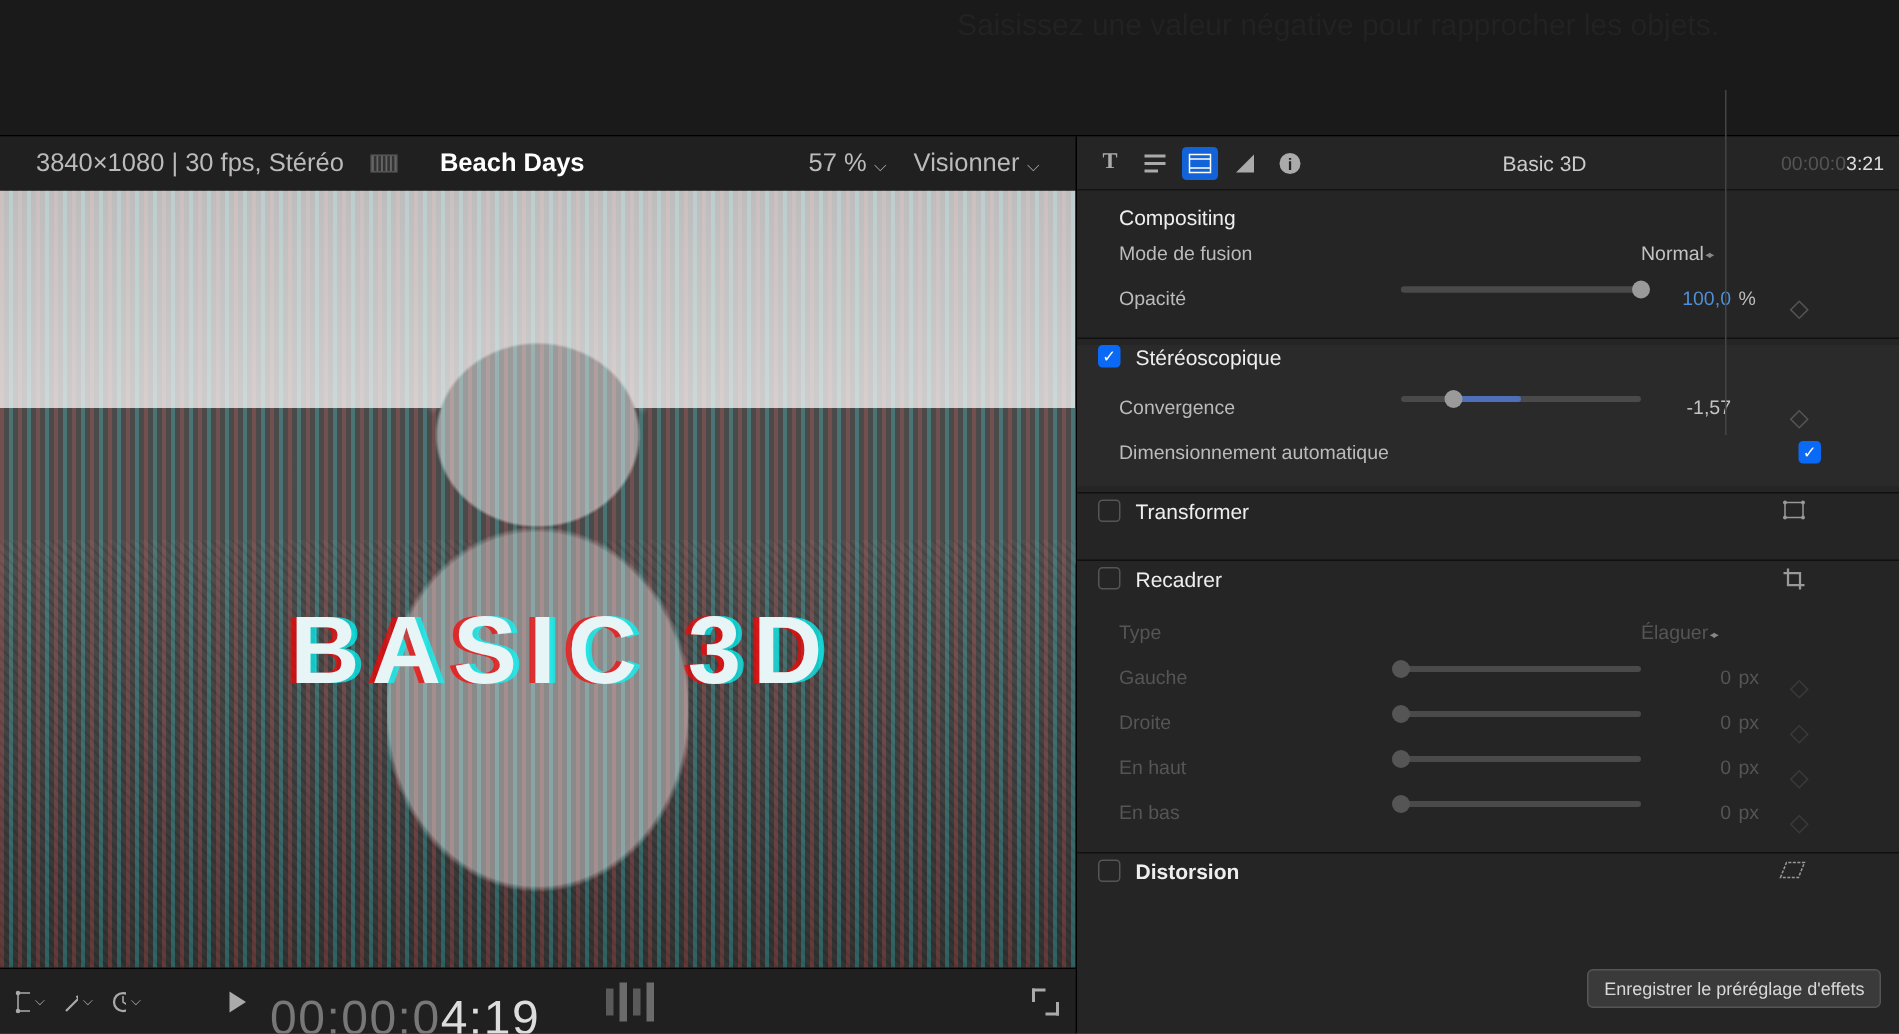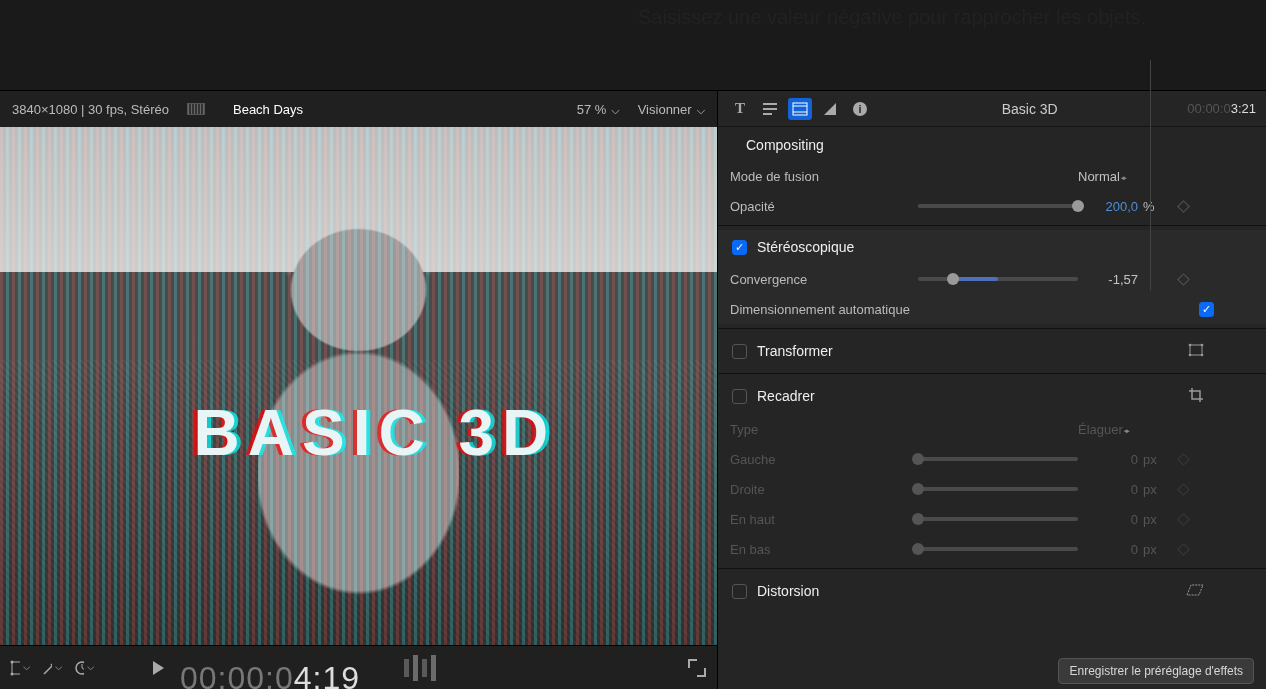--- a/index.html
+++ b/index.html
@@ -2,22 +2,22 @@
 <html><head>
 <meta charset="utf-8">
 <style>
   * { margin: 0; padding: 0; box-sizing: border-box; font-family: -apple-system, "Helvetica Neue", Arial, sans-serif; }
   body { background: #1a1a1a; color: #ccc; font-size: 13px; width: 1266px; height: 689px; position: relative; }
   .callout { position: absolute; top: 4px; right: 120px; color: #222; font-size: 20px; text-align: right; line-height: 1.35; z-index: 100; }
   .callout-line { position: absolute; z-index: 99; border-right: 1px solid #444; border-bottom: 1px solid #444;}
   .app { position: absolute; top: 90px; left: 0; right: 0; bottom: 0; display: flex; background: #1f1f1f; border-top: 1px solid #000; }
   .viewer { flex: 0 0 718px; display: flex; flex-direction: column; border-right: 1px solid #000; background: #202020; }
   .inspector { flex: 1; display: flex; flex-direction: column; background: #252525; position: relative; }
-  .vhdr { height: 36px; display: flex; align-items: center; padding: 0 12px; gap: 18px; font-size: 13px; color: #bbb; }
-  .vhdr .clipname { color: #fff; font-weight: 400; margin-left: 10px; }
+  .vhdr { height: 36px; display: flex; align-items: center; padding: 0 24px; gap: 18px; font-size: 17px; color: #bbb; }
+  .vhdr .clipname { color: #fff; font-weight: 700; margin-left: 10px; }
   .vhdr .spacer { flex: 1; }
   .chev::after { content:"⌵"; font-size: 11px; margin-left: 5px; color:#aaa; }
   .filmstrip-icon { width:18px; height:12px; display:inline-block; background:linear-gradient(to right,#666 1px,transparent 1px) 0 0/3px 100%, #333; border:1px solid #555;}
   .canvas { flex: 1; background: #0b0b0b; position: relative; overflow: hidden; }
   .photo { position:absolute; inset:0; }
   .sky { position:absolute; top:0;left:0;right:0;height:48%; background: linear-gradient(#bdbdbd,#d8d8d8); }
   .ground { position:absolute; bottom:0;left:0;right:0;height:55%; background: repeating-linear-gradient(45deg,#555,#555 2px,#5f5f5f 2px,#5f5f5f 5px), linear-gradient(#6a6a6a,#444); background-blend-mode: overlay;}
   .bushes{ position:absolute; top:28%;left:0;right:0;height:28%; background: radial-gradient(circle at 10% 50%,#4a4a4a 18%,transparent 20%), radial-gradient(circle at 25% 40%,#4a4a4a 22%,transparent 24%), radial-gradient(circle at 50% 45%,#4a4a4a 25%,transparent 27%), radial-gradient(circle at 75% 40%,#4a4a4a 22%,transparent 24%), radial-gradient(circle at 92% 50%,#4a4a4a 18%,transparent 20%);}
   .person{ position:absolute; left:36%; top:18%; width:28%; height:75%; background: radial-gradient(ellipse 60% 28% at 50% 18%, #9a9a9a 55%, transparent 57%), radial-gradient(ellipse 90% 55% at 50% 65%, #8a8a8a 55%, transparent 57%);}
   .anaglyph-overlay{ position:absolute; inset:0; mix-blend-mode: screen; opacity:0.45;
@@ -39,41 +39,41 @@
   .fullscreen-icn::after{bottom:0;right:0;border-left:none;border-top:none;}
   
   .ihdr{ height:36px; display:flex; align-items:center; padding:0 10px; gap:6px; border-bottom:1px solid #141414;}
   .ihdr .tabicon{ width:24px;height:22px;display:inline-flex;align-items:center;justify-content:center;border-radius:3px;color:#aaa;font-size:15px;cursor:pointer}
   .ihdr .tabicon.sel{ background:#1363d8;color:#fff;}
   .ihdr .ititle{ flex:1; text-align:center; color:#ccc; font-size:14px;}
   .ihdr .itc{ font-family:ui-monospace,Menlo,monospace;font-size:13px;color:#555;}
   .ihdr .itc .hi{color:#ddd;}
   .rows{ flex:1; overflow:auto;}
   .group{ color:#eee; padding:10px 14px 8px 28px; font-size:14px; font-weight:500;}
-  .row{ display:flex; align-items:center; height:30px; padding: 0 12px 0 12px; font-size:13px;}
+  .row{ display:flex; height:30px; padding: 0 12px 0 28px; font-size:13px;}
   .row.shade{background:#2a2a2a;}
   .row.sec{padding-left:14px; gap:10px;}
   .row .label{ width: 188px; color:#bbb; }
   .row.dis .label, .row.dis .val, .row.dis .unit{ color:#555;}
   .row .control{ flex:0 0 160px; }
   .row .val{ width:60px; text-align:right; color:#c2c2c2;}
   .row .val.blue{ color:#4f8fd6;}
   .row .unit{ width:28px; text-align:left; padding-left:5px; color:#bbb;}
   .row .kf{ width:34px; display:flex; align-items:center; justify-content:center; color:#555;}
   .diamond{ width:9px;height:9px; transform:rotate(45deg); border:1px solid #555;}
   .slider{ position:relative; height:4px; background:#4a4a4a; border-radius:2px;}
   .slider .fill{ position:absolute;top:0;left:0;height:100%;background:#4f6fb8;border-radius:2px;}
   .slider .thumb{ position:absolute; top:-4px; width:12px;height:12px;border-radius:50%;background:#9a9a9a; transform:translateX(-50%);}
   .dd{ color:#ccc;}
   .dd::after{content:" \25C2\25B8"; font-size:7px; color:#888; letter-spacing:-1px; vertical-align:1px;}
   .cb{ width:15px;height:15px;border-radius:3px;border:1px solid #555;display:inline-flex;align-items:center;justify-content:center;font-size:11px;cursor:pointer}
   .cb.checked{ background:#0a6af5;border-color:#0a6af5;color:#fff;}
   .reseticon{ color:#888;font-size:14px}
   .section-divider{height:1px;background:#111;margin:4px 0;}
-  .footer{ position:absolute;bottom:5px;right:12px;}
+  .footer{ position:absolute;bottom:17px;right:12px;}
   .savebtn{ background:#3a3a3a;border:1px solid #555;color:#d8d8d8;font-size:12px;padding:5px 10px;border-radius:4px;cursor:pointer;}
 </style>
 </head>
 <body>
 
 <div class="callout">Saisissez une valeur négative pour rapprocher les objets.</div>
 <div class="callout-line" style="top:60px; right:115px; width:1px; height:230px;"></div>
 
 <div class="app">
 
@@ -182,21 +182,21 @@
           <span class="kf"></span>
       </div>
       <div class="row">
         <span class="label">Opacité</span>
         <span class="control">
             <div class="slider">
               <div class="fill" style="width:100%;background:#4a4a4a"></div>
               <div class="thumb" style="left:100%"></div>
             </div>
           </span>
-        <span class="val blue">200,0</span>
+        <span class="val blue">100,0</span>
         <span class="unit">%</span>
         <span class="kf">
             <span class="diamond"></span>
           </span>
       </div>
 
       <div class="section-divider"></div>
       <div class="row sec shade" style="height:34px">
         <span class="cb checked">✓</span>
         <span style="color:#eee;font-size:14px;font-weight:400">Stéréoscopique</span>
@@ -303,21 +303,21 @@
         <span class="val">0</span>
         <span class="unit">px</span>
         <span class="kf">
             <span class="diamond" style="border-color:#3a3a3a"></span>
           </span>
       </div>
 
       <div class="section-divider"></div>
       <div class="row sec" style="height:36px">
         <span class="cb"></span>
-        <span style="color:#eee;font-size:14px;font-weight:400">Distorsion</span>
+        <span style="color:#eee;font-size:14px;font-weight:700">Distorsion</span>
         <span style="flex:1"></span>
         <span class="reseticon"><svg width="18" height="14">
               <path d="M1 12 L5 2 L17 2 L13 12 Z" fill="none" stroke="#999" stroke-dasharray="2 1"></path>
             </svg></span>
         <span style="width:40px"></span>
       </div>
     </div>
 
     <div class="footer">
       <button class="savebtn">Enregistrer le préréglage d'effets</button>

